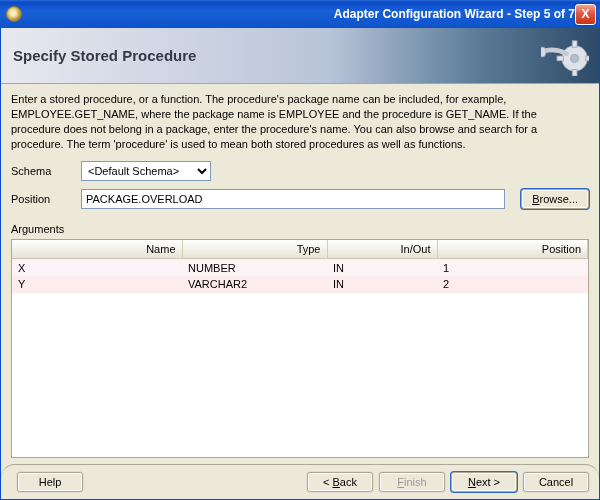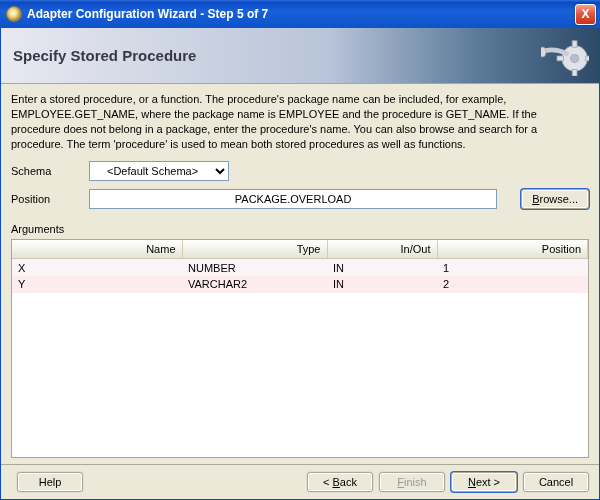--- a/index.html
+++ b/index.html
@@ -14,20 +14,21 @@
   }
   .titlebar {
     height: 28px;
     background: linear-gradient(to bottom, #2a6fd8 0%, #0b4ac4 8%, #1860d8 40%, #0d52c8 100%);
     display: flex;
     align-items: center;
     padding: 0 4px 0 6px;
     color: white;
     font-weight: bold;
     font-size: 12px;
+    text-align: right;
   }
   .titlebar .app-icon {
     width: 16px; height: 16px;
     margin-right: 5px;
     background: radial-gradient(circle at 6px 6px, #fff 0%, #f7e08a 30%, #8a6b2f 80%);
     border-radius: 50%;
     border: 1px solid #987a3a;
     position: relative;
   }
   .titlebar .title-text { flex: 1; }
@@ -81,41 +82,40 @@
   }
   .description {
     color: #000;
     line-height: 1.35;
     margin-bottom: 10px;
   }
   .control-row {
     display: flex;
     align-items: center;
     margin-bottom: 8px;
-    gap: 24px;
+    gap: 16px;
   }
   .control-row .label {
     width: 54px;
   }
   select.schema-select {
     font: inherit;
     background: #fff;
     border: 1px solid #7f9db9;
     height: 20px;
-    padding: 0 13px;
+    padding: 0 2px;
     min-width: 130px;
   }
   input.proc-input {
     font: inherit;
     flex: 1;
     background: #fff;
     border: 1px solid #7f9db9;
     height: 20px;
     padding: 1px 4px;
-    text-align: center;
   }
   .btn {
     font: inherit;
     height: 20px;
     padding: 0 10px;
     background: #ece9d8;
     border: 1px solid #aca899;
     border-radius: 3px;
     box-shadow: inset 0 0 0 1px #fff, 0 0 0 1px rgba(0,0,0,0.05);
     cursor: default;
@@ -154,20 +154,21 @@
   }
   table.args tr.sel td { background: #fdecee; }
   .col-name { width: 170px; }
   .col-type { width: 145px; margin-left: 35px; }
   .col-inout { width: 110px; }
   .button-bar {
     border-top: 1px solid #aca899;
     padding: 7px 10px;
     display: flex;
     align-items: center;
+    border-radius: 14px;
   }
   .button-bar .spacer { flex: 1; }
   .button-bar .btn { margin-left: 6px; }
   .u { text-decoration: underline; }
 </style>
 </head>
 <body>
 
 <div class="titlebar">
   <span class="app-icon"></span>

